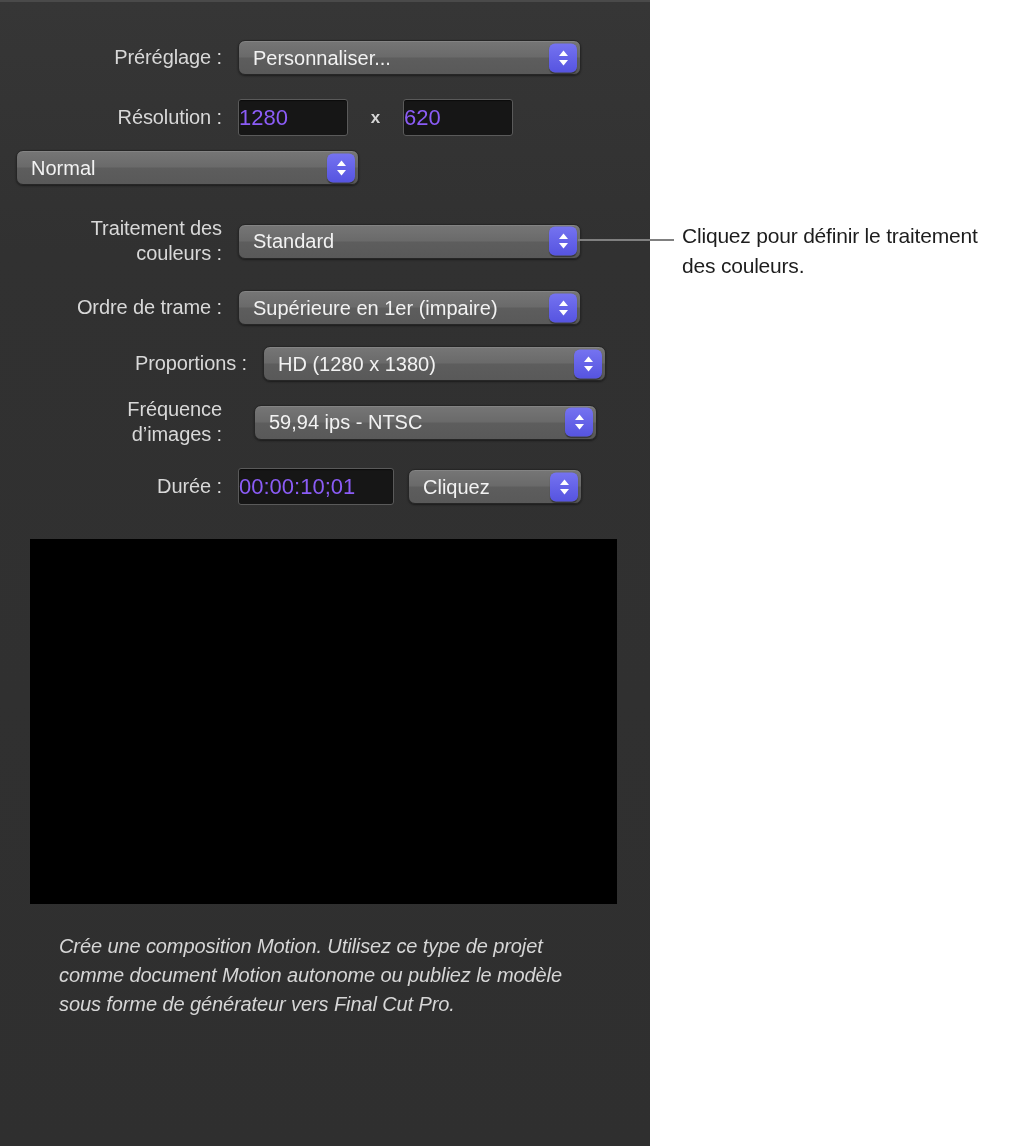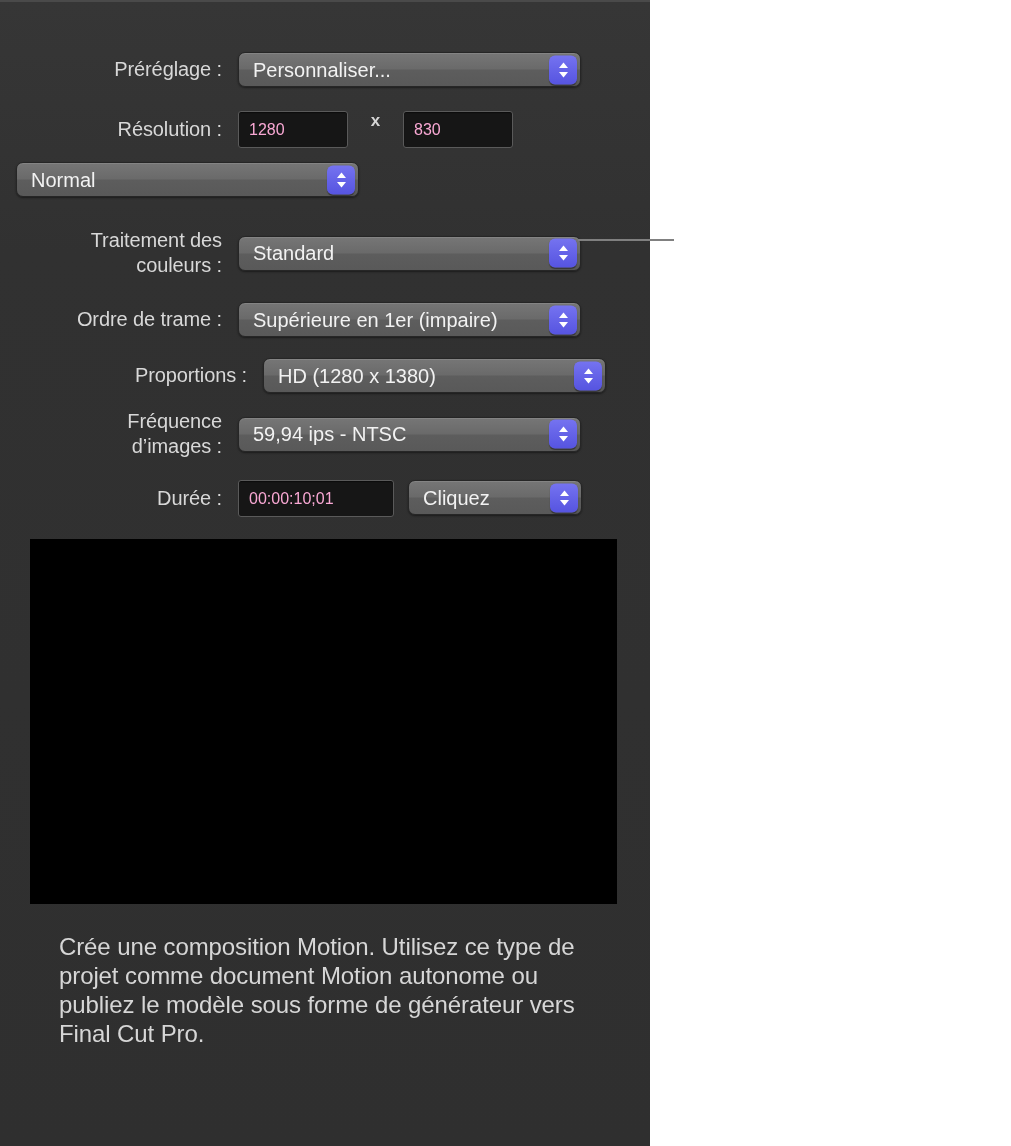--- a/index.html
+++ b/index.html
@@ -38,39 +38,38 @@
     top: 0;
     width: 650px;
   }
 
   .row {
     position: absolute;
     left: 0;
     width: 650px;
     display: flex;
     align-items: center;
-    margin-top: 12px;
   }
 
   .label {
     width: 222px;
     text-align: right;
     color: #d8d8d8;
     font-size: 20px;
     line-height: 25px;
     letter-spacing: -0.1px;
     padding-right: 0;
     white-space: pre-line;
     flex: 0 0 222px;
   }
 
   .controls {
     margin-left: 16px;
     display: flex;
-    align-items: flex-start;
+    align-items: center;
   }
 
   
   .popup {
     position: relative;
     height: 35px;
     border-radius: 7px;
     background-image: linear-gradient(180deg, #767676 0%, #6a6a6a 48%, #5d5d5d 52%, #595959 100%);
     border: 1px solid #262626;
     box-shadow: 0 1px 0 rgba(255,255,255,0.10) inset, 0 1px 2px rgba(0,0,0,0.45);
@@ -107,23 +106,23 @@
 
   
   .field {
     height: 37px;
     border-radius: 3px;
     background: #161616;
     border: 1px solid #5a5a5a;
     box-shadow: 0 1px 1px rgba(0,0,0,0.5) inset;
     display: flex;
     align-items: center;
-    padding: 0 10px;
-    color: #f9a8d4;
-    font-size: 16px;
+    padding: 0 0;
+    color: #8b5cf6;
+    font-size: 22px;
     line-height: 24px;
     cursor: text;
   }
 
   .xsep {
     color: #d5d5d5;
     font-size: 17px;
     font-weight: bold;
     width: 55px;
     text-align: center;
@@ -139,23 +138,24 @@
     background: #000000;
   }
 
   
   .description {
     position: absolute;
     left: 59px;
     top: 930px;
     width: 530px;
     color: #d6d6d6;
-    font-size: 24px;
+    font-size: 20px;
     line-height: 29px;
     letter-spacing: -0.1px;
+    font-style: italic;
   }
 
   
   .callout-line {
     position: absolute;
     left: 578px;
     top: 239px;
     width: 96px;
     height: 2px;
     background: #808080;
@@ -195,21 +195,21 @@
           </div>
         </div>
         <div class="row" style="top: 97px;">
           <div class="label">Résolution :</div>
           <div class="controls">
             <div class="field" style="width:110px;">
               <span>1280</span>
             </div>
             <div class="xsep">x</div>
             <div class="field" style="width:110px;">
-              <span>830</span>
+              <span>620</span>
             </div>
           </div>
         </div>
         <div class="row" style="top: 148px;">
           <div class="controls">
             <div class="popup" style="width:343px;">
               <span class="ptext">Normal</span>
               <span class="stepper">
                 <svg width="15" height="19" viewBox="0 0 15 19">
                   <path d="M7.5 2 L12 7.4 L3 7.4 Z" fill="#ffffff"></path>
@@ -255,21 +255,21 @@
               <span class="ptext">HD (1280 x 1380)</span>
               <span class="stepper">
                 <svg width="15" height="19" viewBox="0 0 15 19">
                   <path d="M7.5 2 L12 7.4 L3 7.4 Z" fill="#ffffff"></path>
                   <path d="M7.5 17 L12 11.6 L3 11.6 Z" fill="#ffffff"></path>
                 </svg>
               </span>
             </div>
           </div>
         </div>
-        <div class="row" style="top: 395px;">
+        <div class="row" style="top: 395px; gap: 16px;">
           <div class="label">Fréquence
 d’images :</div>
           <div class="controls">
             <div class="popup" style="width:343px;">
               <span class="ptext">59,94 ips - NTSC</span>
               <span class="stepper">
                 <svg width="15" height="19" viewBox="0 0 15 19">
                   <path d="M7.5 2 L12 7.4 L3 7.4 Z" fill="#ffffff"></path>
                   <path d="M7.5 17 L12 11.6 L3 11.6 Z" fill="#ffffff"></path>
                 </svg>
@@ -296,14 +296,15 @@
           </div>
         </div>
       </div>
 
     <div class="preview"></div>
 
     <div class="description">Crée une composition Motion. Utilisez ce type de projet comme document Motion autonome ou publiez le modèle sous forme de générateur vers Final Cut Pro.</div>
   </div>
 
   <div class="callout-line"></div>
+  <div class="callout-text">Cliquez pour définir le traitement des couleurs.</div>
 
 </div>
 
 </body></html>

